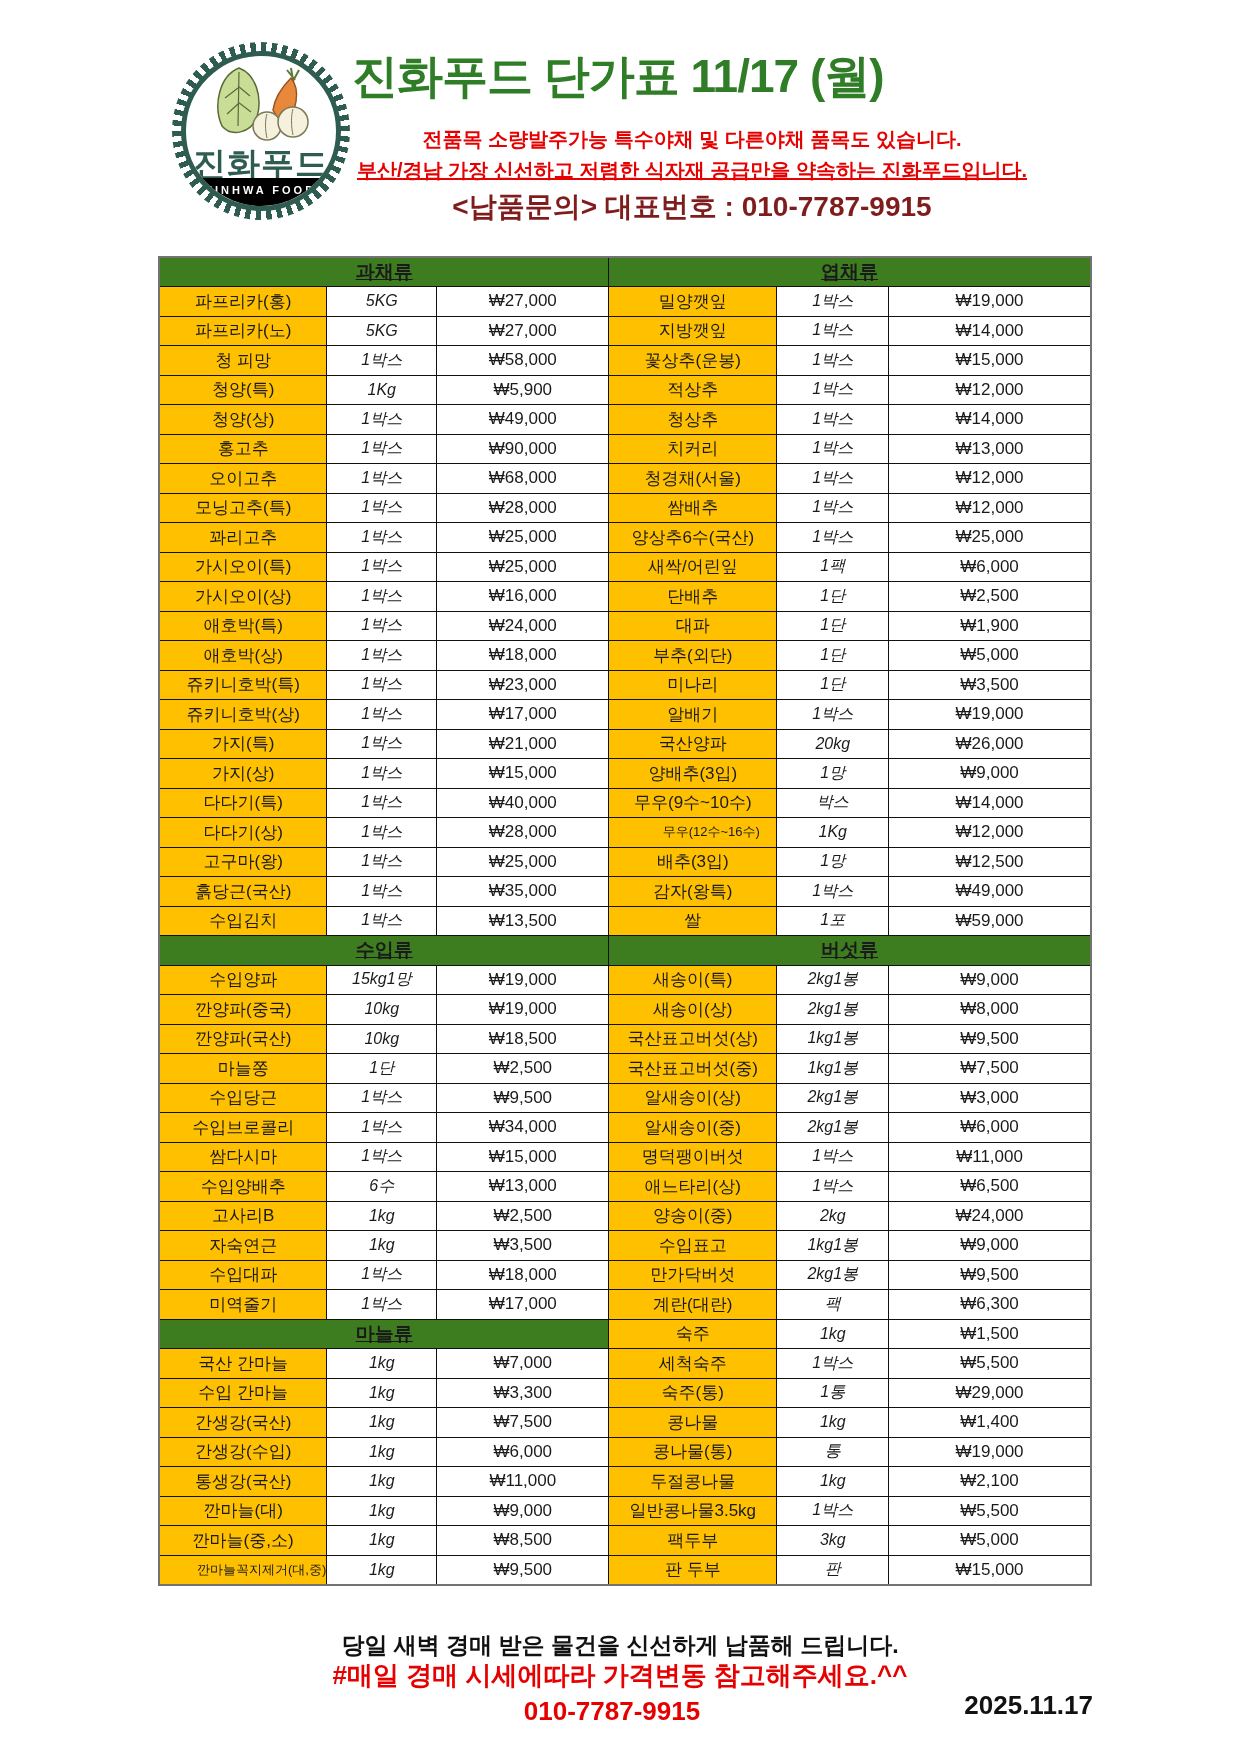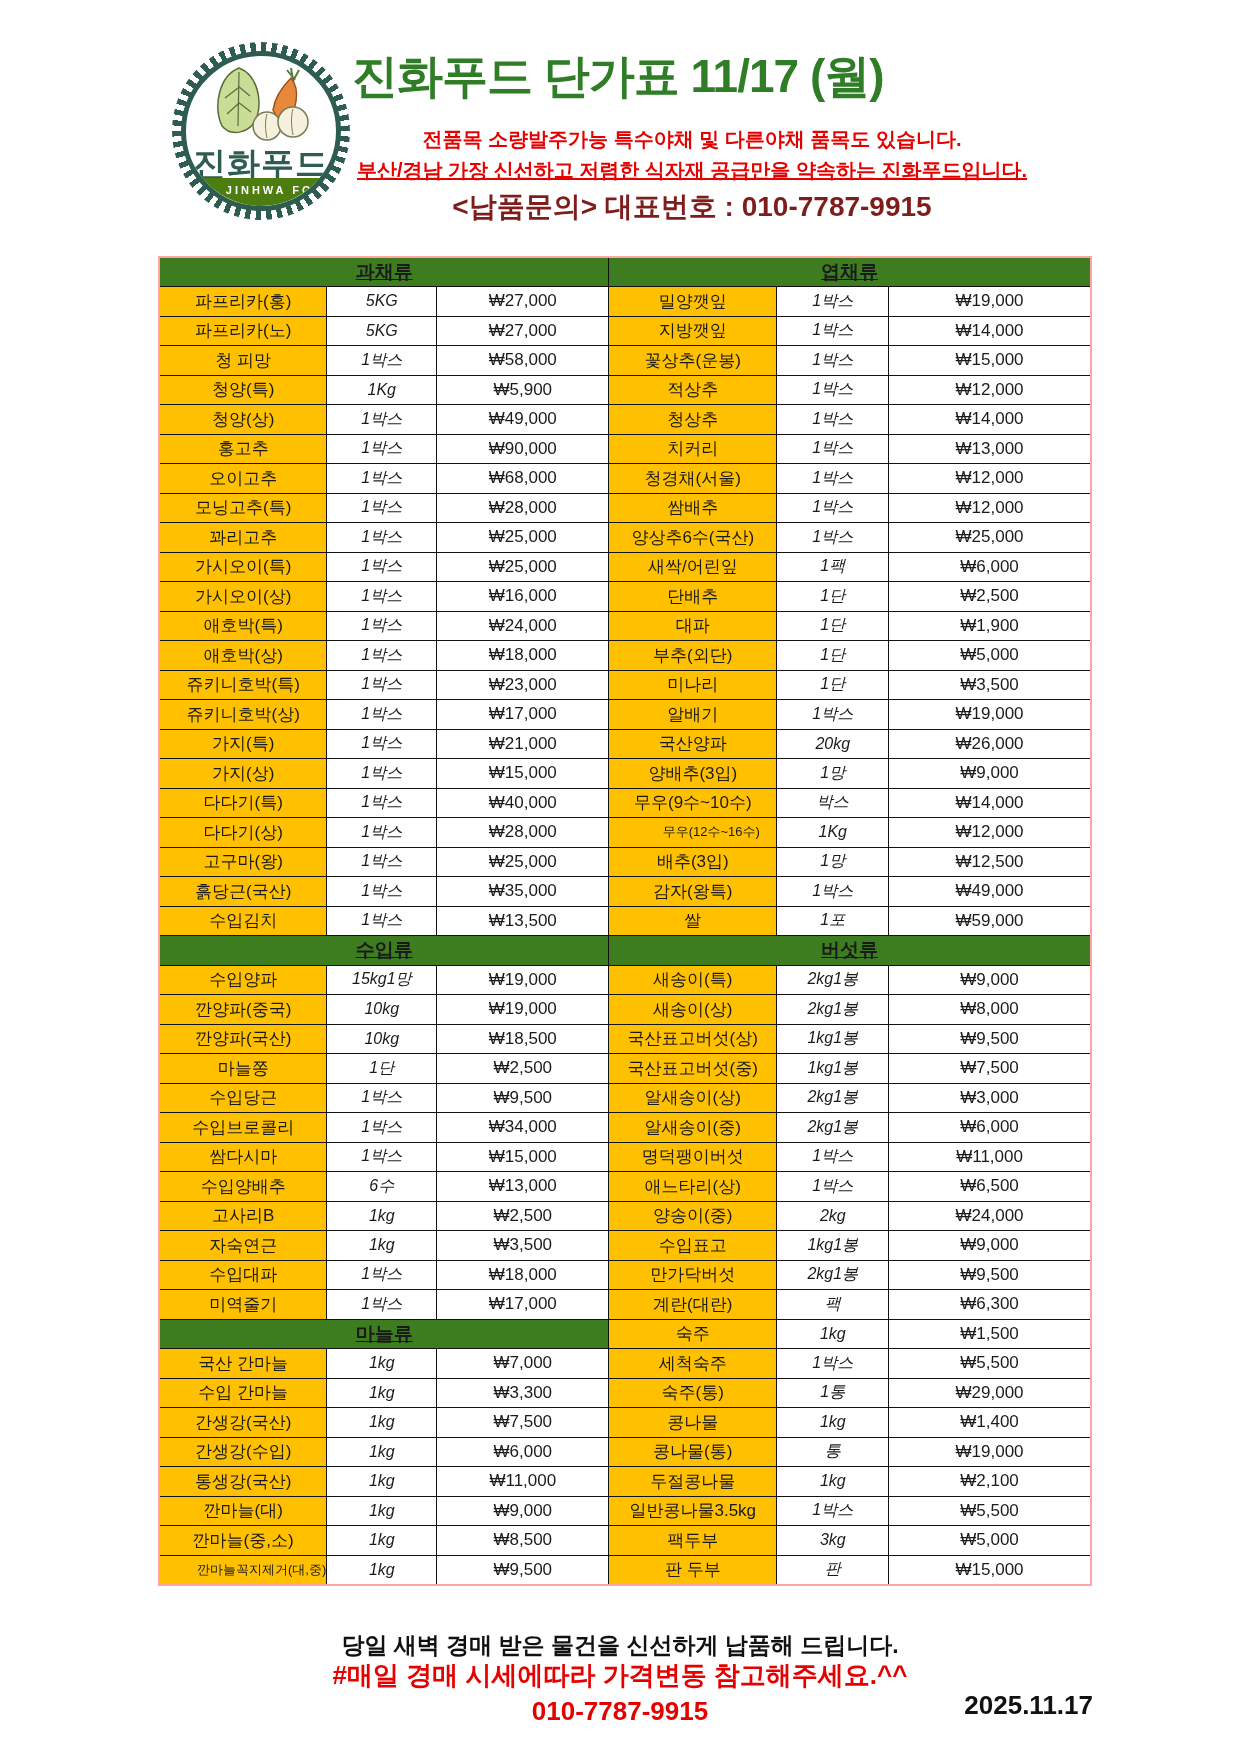--- a/index.html
+++ b/index.html
@@ -11,51 +11,51 @@
   .logo { position:absolute; left:172px; top:42px; width:178px; height:178px; }
   .logo-ring { width:178px; height:178px; border-radius:50%;
     background:repeating-conic-gradient(#2e5c50 0deg 3.6deg, #ffffff 3.6deg 7.2deg);
     display:flex; align-items:center; justify-content:center; }
   .logo-inner { position:relative; width:160px; height:160px; border-radius:50%;
     background:#fff; border:5px solid #2e5c50; overflow:hidden; text-align:center; }
   .logo-veg { position:absolute; top:8px; left:50%; transform:translateX(-50%); }
   .logo-ko { position:absolute; top:86px; width:100%; font-size:33px; font-weight:800;
     color:#2e5c50; letter-spacing:1px; }
   .logo-band { position:absolute; bottom:0; left:0; width:100%; height:28px;
-    background:#4d7c0f; color:#fff; font-size:11px; font-weight:700;
-    letter-spacing:3px; line-height:24px;text-align:right; }
+    background:#000000; color:#fff; font-size:11px; font-weight:700;
+    letter-spacing:3px; line-height:24px; }
 
   
   .title { position:absolute; left:352px; top:46px; width:680px; 
     font-size:46px; font-weight:800; color:#2f7d26; letter-spacing:-1px; white-space:nowrap; }
   .notice1 { position:absolute; left:352px; top:126px; width:680px; text-align:center;
     font-size:20px; font-weight:700; color:#e60000; white-space:nowrap; }
   .notice2 { position:absolute; left:352px; top:157px; width:680px; text-align:center;
     font-size:20px; font-weight:700; color:#e60000; text-decoration:underline; white-space:nowrap; }
   .contact { position:absolute; left:352px; top:188px; width:680px; text-align:center;
     font-size:28px; font-weight:800; color:#7f1d1d; white-space:nowrap; }
 
   
   .table-wrap { position:absolute; left:158px; top:256px; }
-  table.price-table { border-collapse:collapse; table-layout:fixed; border:2px solid #fca5a5; }
+  table.price-table { border-collapse:collapse; table-layout:fixed; border:2px solid #737373; }
   table.price-table td { border:1px solid #111; text-align:center; vertical-align:middle;
     height:29.5px; overflow:hidden; white-space:nowrap; color:#1a1a1a; }
   td.sec { background:#3e7d1f; color:#ffffff; font-size:19px; font-weight:700; }
   td.sec .sec-label { text-decoration:underline; }
   td.name { background:#ffc000; font-size:17px; }
   td.name.long { font-size:13px;padding-left:37px; }
   td.unit { font-size:16px; font-style:italic; }
   td.price { font-size:17px; }
 
   
   .footer1 { position:absolute; left:158px; top:1620px; width:924px; text-align:center;
     font-size:23px; font-weight:800; color:#111;margin-top:10px; }
   .footer2 { position:absolute; left:158px; top:1658px; width:924px; text-align:center;
     font-size:26px; font-weight:800; color:#e60000; }
-  .footer-phone { position:absolute; left:158px; top:1696px; width:924px; text-align:center;
+  .footer-phone { position:absolute; left:150px; top:1696px; width:924px; text-align:center;
     font-size:26px; font-weight:800; color:#e60000; }
   .footer-date { position:absolute; right:147px; top:1690px;
     font-size:26px; font-weight:800; color:#111; }
 </style>
 </head>
 <body>
 
 <div class="page">
 
   <div class="logo">

